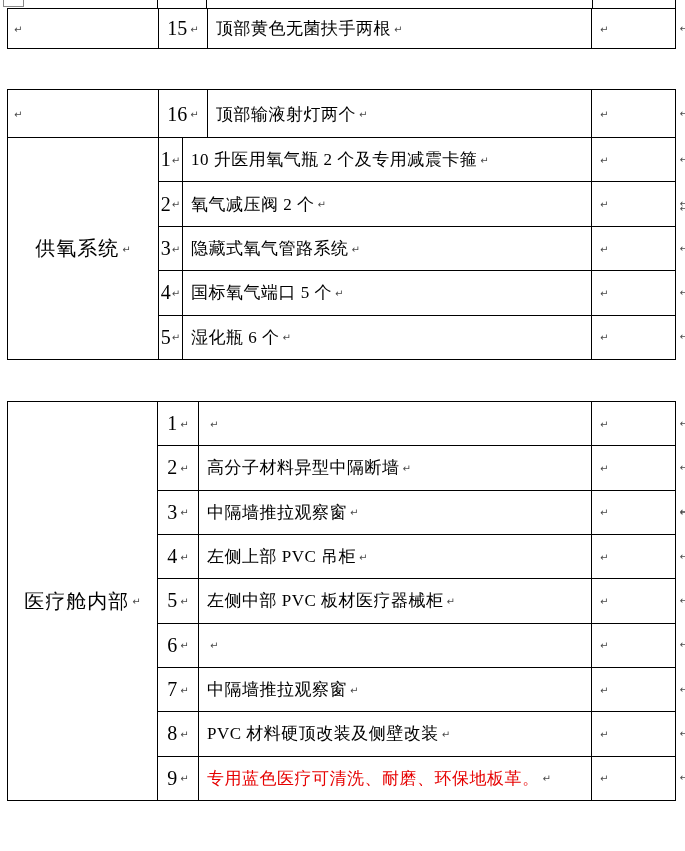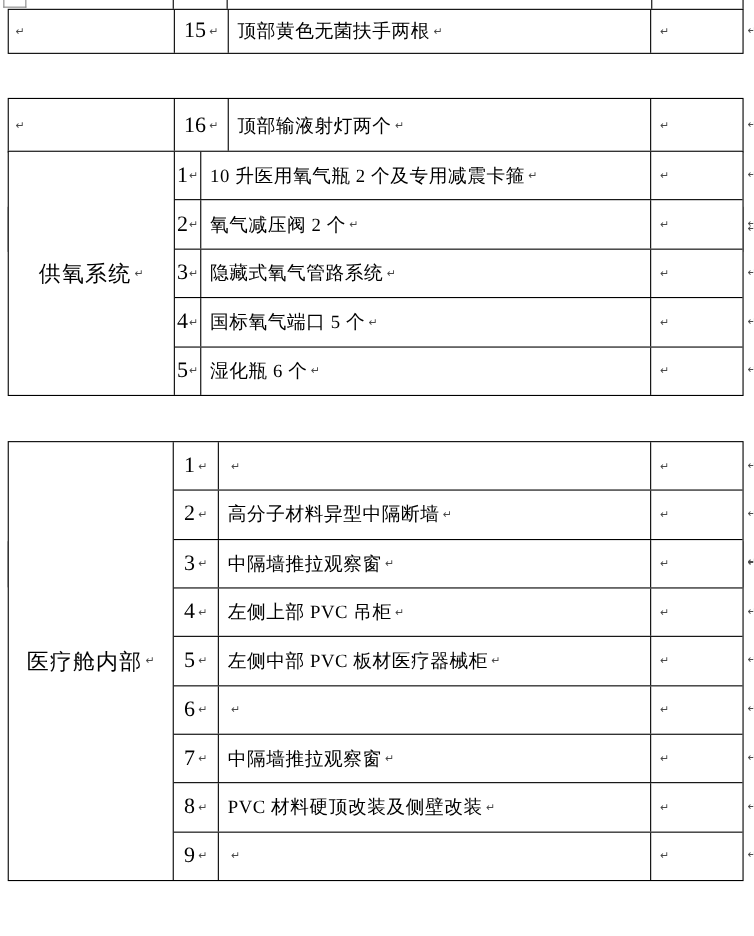--- a/index.html
+++ b/index.html
@@ -307,20 +307,21 @@
             <span class="p" style="margin-left:0">↵</span>
           </div>
         <span class="p outside">↵</span>
       </div>
       <div class="srow">
         <div class="cell center br num-cab">
             <span class="num-t">9</span>
             <span class="p">↵</span>
           </div>
         <div class="cell desc br nflex">
+            <span class="t red">专用蓝色医疗可清洗、耐磨、环保地板革。</span>
             <span class="p">↵</span>
           </div>
         <div class="cell narrow">
             <span class="p" style="margin-left:0">↵</span>
           </div>
         <span class="p outside">↵</span>
       </div>
     </div>
   </div>
 

